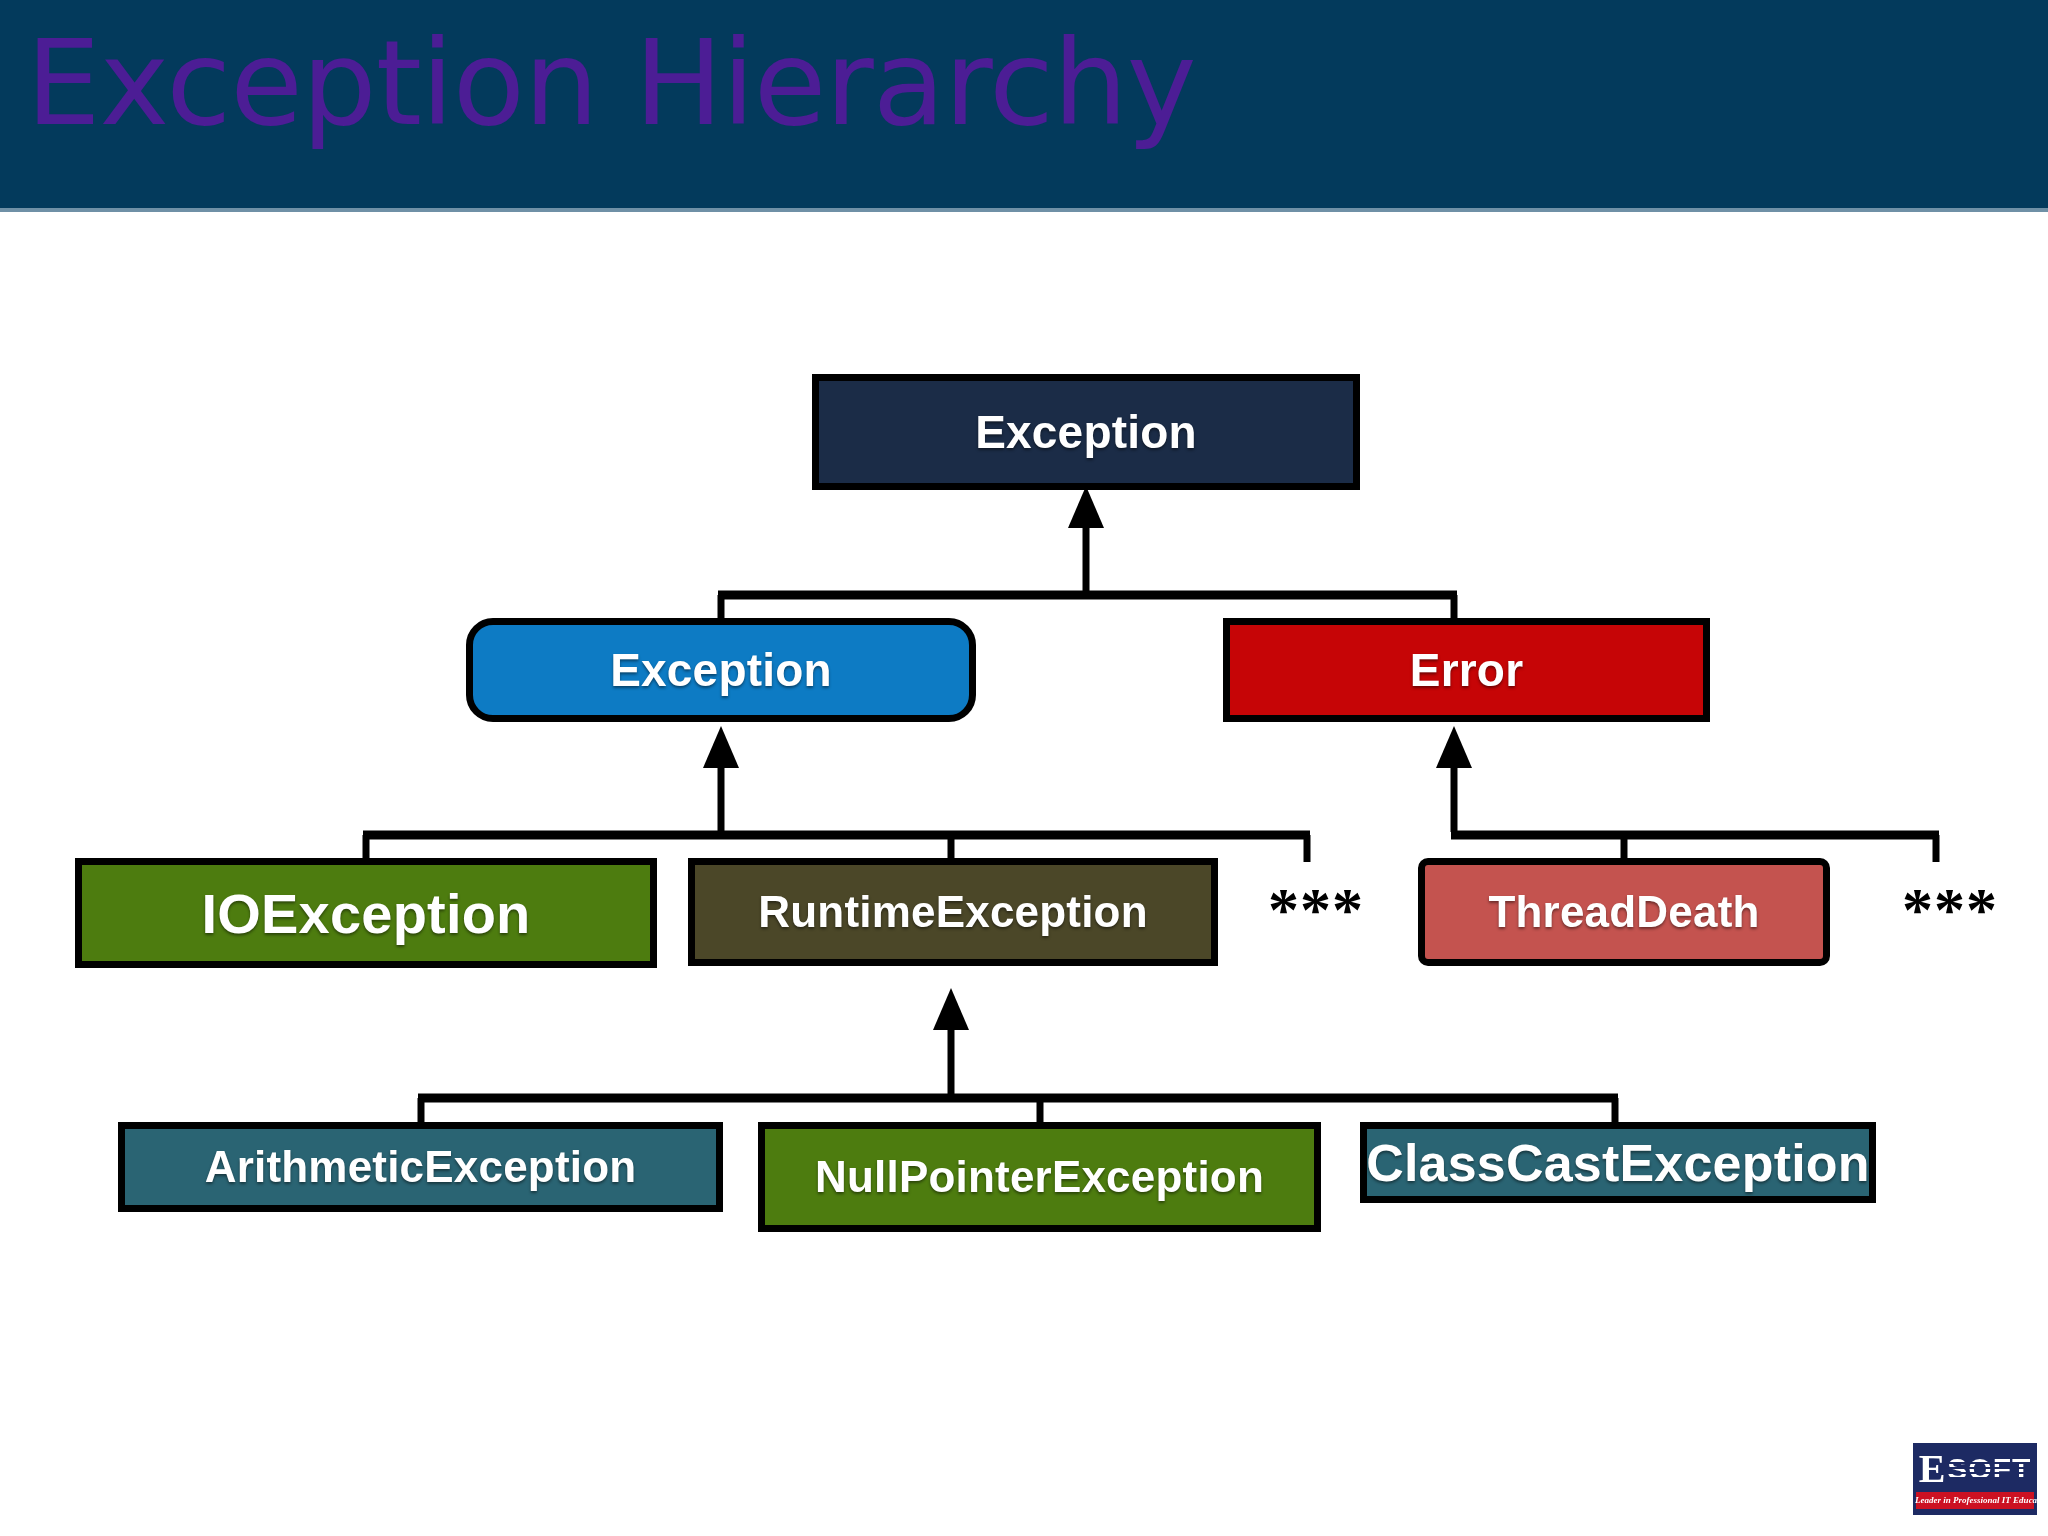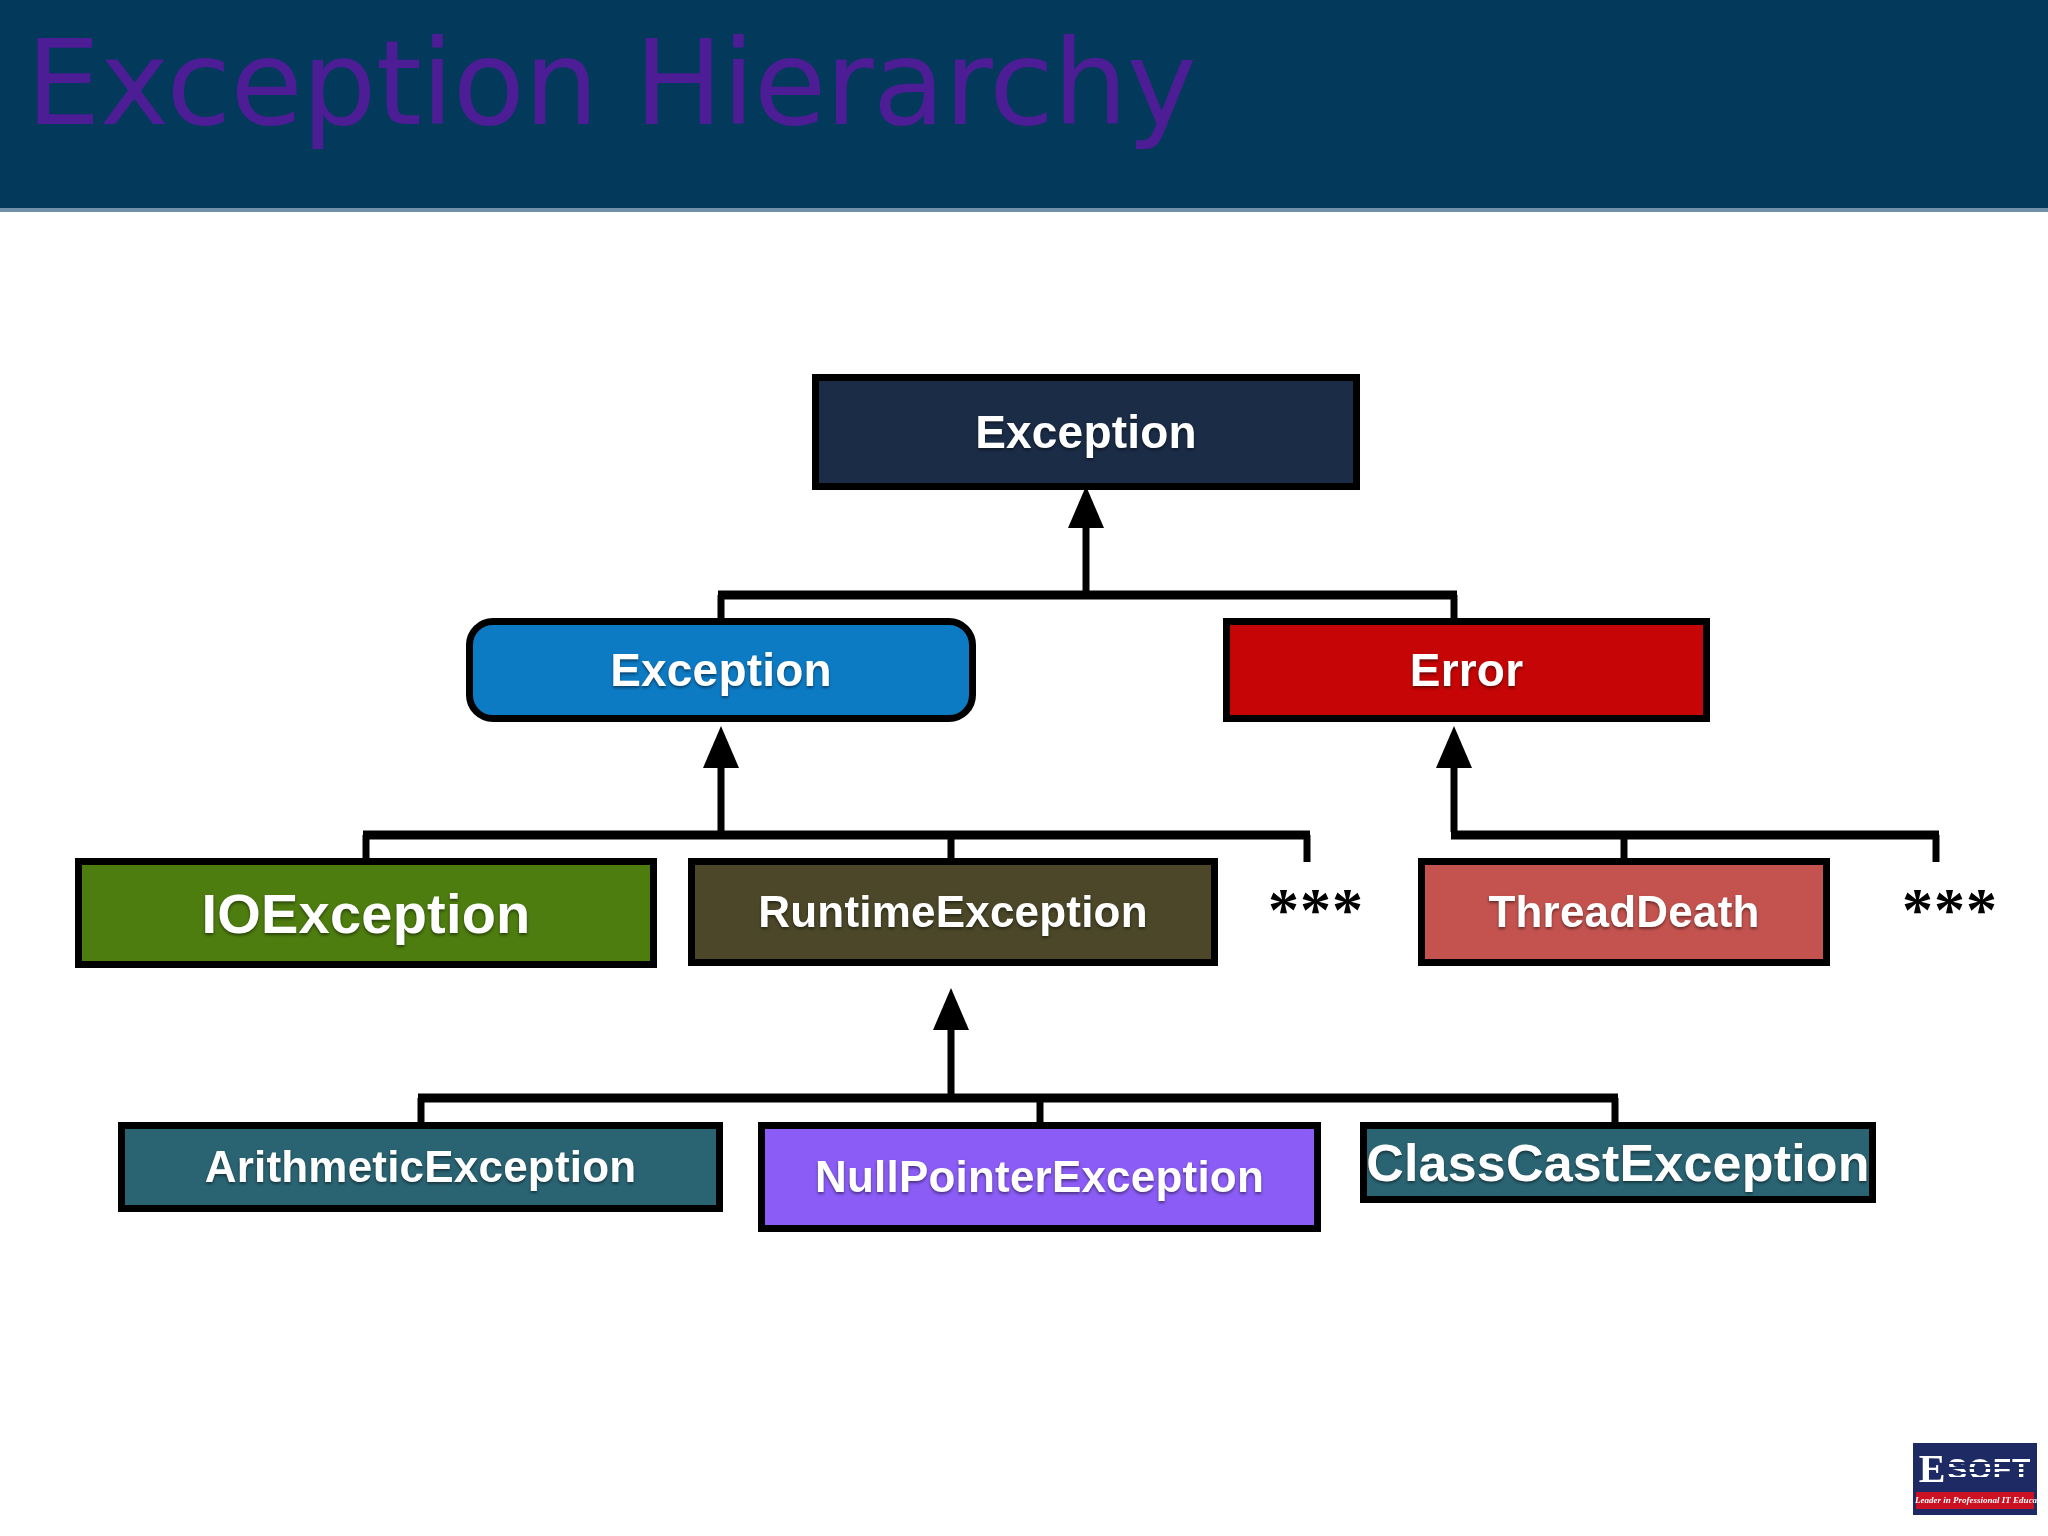--- a/index.html
+++ b/index.html
@@ -81,23 +81,23 @@
   .node-label {
     display: block;
     white-space: nowrap;
   }
 
   #node-throwable       { left: 812px;  top: 374px;  width: 548px;  height: 116px; background:#1b2c47; font-size: 46px; }
   #node-exception       { left: 466px;  top: 618px;  width: 510px;  height: 104px; background:#0d7bc4; font-size: 46px; border-radius: 27px; }
   #node-error           { left: 1211px; top: 618px;  width: 487px;  height: 104px; background:#c60506; font-size: 46px; margin-left: 12px; }
   #node-ioexception     { left: 75px;   top: 858px;  width: 582px;  height: 110px; background:#4d7c0f; font-size: 56px; }
   #node-runtimeexception{ left: 688px;  top: 858px;  width: 530px;  height: 108px; background:#4b4728; font-size: 44px; }
-  #node-threaddeath     { left: 1418px; top: 858px;  width: 412px;  height: 108px; background:#c4534f; font-size: 44px; }
+  #node-threaddeath     { left: 1418px; top: 858px;  width: 412px;  height: 108px; background:#c4534f; font-size: 44px; border-radius: 10px; }
   #node-arithmetic      { left: 118px;  top: 1122px; width: 605px;  height: 90px; background:#2a6473; font-size: 44px; }
-  #node-nullpointer     { left: 758px;  top: 1122px; width: 563px;  height: 110px; background:#8b5cf6; font-size: 44px; }
+  #node-nullpointer     { left: 758px;  top: 1122px; width: 563px;  height: 110px; background:#4d7c0f; font-size: 44px; }
   #node-classcast       { left: 1360px; top: 1122px; width: 516px;  height: 81px; background:#2a6473; font-size: 52px; }
 
   
   .ellipsis {
     position: absolute;
     color: #000000;
     font-size: 62px;
     font-weight: bold;
     font-family: "Liberation Serif", serif;
     line-height: 1;

